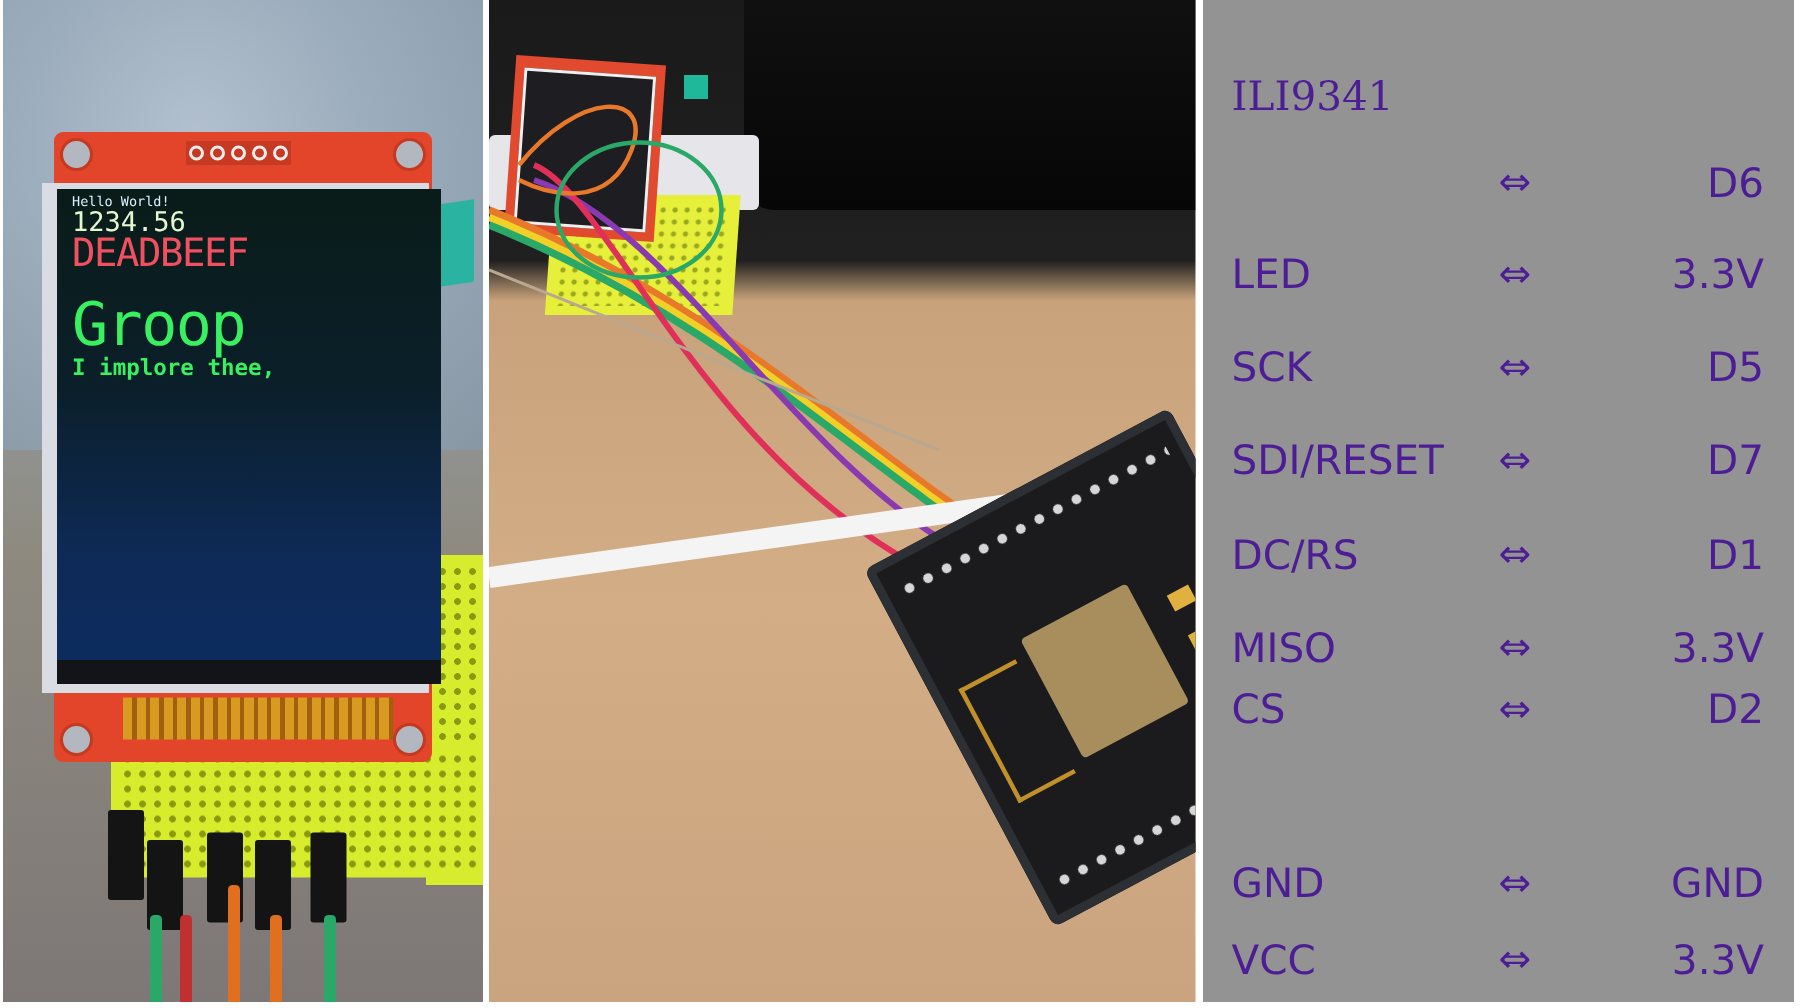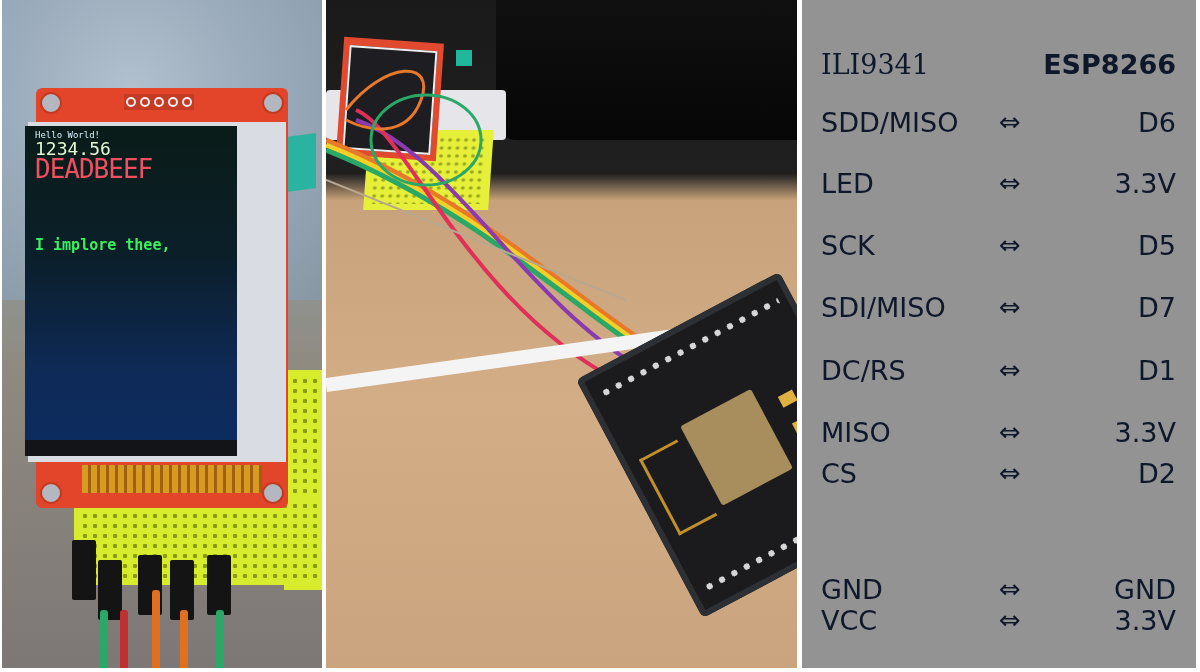--- a/index.html
+++ b/index.html
@@ -9,21 +9,21 @@
   #left{left:2px;width:320px;background:linear-gradient(180deg,#8b9aa8 0%,#95a5b3 20%,#8e8a80 55%,#7d7876 100%);}
   .foam{position:absolute;left:0;top:0;width:320px;height:300px;background:radial-gradient(ellipse at 40% 30%,#b8c6d4 0%,#9fb0c0 40%,#8698a8 100%);opacity:.85;}
   .bb-right{position:absolute;left:282px;top:370px;width:40px;height:220px;background:#d6ec2c;}
   .bb-right .holes,.bb-bottom .holes{position:absolute;inset:6px;background-image:radial-gradient(circle,#8a9a10 2px,transparent 2.5px);background-size:10px 10px;}
   .bb-bottom{position:absolute;left:72px;top:495px;width:250px;height:90px;background:#d6ec2c;}
   .pcb{position:absolute;left:34px;top:88px;width:252px;height:420px;background:#e2452a;border-radius:6px;}
   .pcb .mh{position:absolute;width:18px;height:18px;border-radius:50%;background:#b3b7c0;border:2px solid #c43a20;}
   .pcb .pins{position:absolute;left:88px;top:6px;width:70px;height:16px;background:#c63a24;display:flex;gap:4px;align-items:center;justify-content:center;}
   .pcb .pins span{width:10px;height:10px;border-radius:50%;border:2px solid #eee;box-sizing:border-box;}
   .bezel{position:absolute;left:26px;top:122px;width:258px;height:340px;background:#d9dde3;}
-  .lcd{position:absolute;left:23px;top:126px;width:212px;height:330px;background:linear-gradient(180deg,#0a1c18 0%,#0b1f2a 40%,#0e2a58 75%,#0c2c60 100%);overflow:hidden;text-align:right;}
+  .lcd{position:absolute;left:36px;top:126px;width:256px;height:330px;background:linear-gradient(180deg,#0a1c18 0%,#0b1f2a 40%,#0e2a58 75%,#0c2c60 100%);overflow:hidden;text-align:right;}
   .lcd .line{position:absolute;left:10px;font-family:"DejaVu Sans Mono",monospace;white-space:nowrap;}
   .lcd .hello{top:4px;font-size:9px;color:#d8f0ff;}
   .lcd .num{top:12px;font-size:18px;color:#e4f7d0;}
   .lcd .dead{top:28px;font-size:26px;color:#f05060;letter-spacing:-1px;}
   .lcd .groop{top:68px;font-size:40px;color:#38f060;letter-spacing:-1px;}
   .lcd .implore{top:110px;font-size:15px;color:#38f060;font-weight:bold;}
   .lcd .poem{top:128px;font-size:7.2px;line-height:8px;color:#38f060;white-space:pre;}
   .lcd .strip{position:absolute;left:0;right:0;bottom:0;height:16px;background:#121418;}
   .flex-cable{position:absolute;left:80px;top:465px;width:180px;height:28px;background:repeating-linear-gradient(90deg,#d89a20 0 6px,#a06010 6px 9px);}
   .tab{position:absolute;left:284px;top:135px;width:30px;height:55px;background:#2ab3a0;transform:skewY(-8deg);}
@@ -39,21 +39,21 @@
   .bb2{position:absolute;left:40px;top:130px;width:125px;height:80px;background:#e6ef3a;transform:skewX(-4deg);}
   .bb2 .holes{position:absolute;inset:6px;background-image:radial-gradient(circle,#9aa820 1.5px,transparent 2px);background-size:8px 8px;}
   .whitecable{position:absolute;left:0;top:378px;width:471px;height:14px;background:#f4f4f4;transform:rotate(-8deg);transform-origin:left center;}
   .mcu{position:absolute;left:300px;top:310px;width:230px;height:270px;background:#1b1b1d;transform:rotate(-28deg);border-radius:6px;box-shadow:inset 0 0 0 6px #2c2f33;}
   .mcu .shield{position:absolute;left:70px;top:90px;width:80px;height:90px;background:#a78e5c;border-radius:3px;}
   .mcu .antenna{position:absolute;left:18px;top:100px;width:40px;height:80px;border:3px solid #c0902a;border-right:none;}
   .mcu .pinrow{position:absolute;left:14px;right:14px;height:10px;background-image:radial-gradient(circle,#d6d6d6 3px,transparent 3.5px);background-size:14px 10px;}
   .mcu .cap{position:absolute;width:16px;height:12px;background:#e0b040;}
   
   #right{left:802px;width:394px;background:#939393;}
-  .row{position:absolute;left:19px;right:20px;height:40px;display:flex;align-items:center;font-family:"DejaVu Sans",sans-serif;font-size:27px;color:#0f172a;}
+  .row{position:absolute;left:19px;right:20px;height:40px;display:flex;align-items:center;font-family:"DejaVu Sans",sans-serif;font-size:27px;color:#4c1d95;}
   .row .l{position:absolute;left:0;}
   .row .a{position:absolute;left:178px;font-size:26px;}
   .row .r{position:absolute;right:0;}
   .row.head .l{font-family:"DejaVu Serif",serif;letter-spacing:0;}
   .row.head .r{font-weight:bold;}
 </style>
 </head>
 <body>
 
 <div id="left" class="panel">
@@ -76,20 +76,21 @@
         <span></span>
         <span></span>
         <span></span>
       </div>
   </div>
   <div class="bezel"></div>
   <div class="lcd">
     <div class="line hello">Hello World!</div>
     <div class="line num">1234.56</div>
     <div class="line dead">DEADBEEF</div>
+    <div class="line groop">Groop</div>
     <div class="line implore">I implore thee,</div>
     <div class="strip"></div>
   </div>
   <div class="flex-cable"></div>
   <div class="conn" style="left:70px;top:540px"></div>
   <div class="conn" style="left:96px;top:560px"></div>
   <div class="conn" style="left:136px;top:555px"></div>
   <div class="conn" style="left:168px;top:560px"></div>
   <div class="conn" style="left:205px;top:555px"></div>
   <div class="wire" style="left:98px;top:610px;height:60px;background:#2aa868"></div>
@@ -126,39 +127,37 @@
     <div class="antenna"></div>
     <div class="shield"></div>
     <div class="cap" style="left:170px;top:110px"></div>
     <div class="cap" style="left:170px;top:140px"></div>
   </div>
 </div>
 
 <div id="right" class="panel">
   <div class="row head" style="top:44px">
     <span class="l">ILI9341</span>
-    <span class="r">ESP8266</span>
   </div>
   <div class="row" style="top:102px">
-    <span class="l">SDD/MISO</span>
     <span class="a">⇔</span>
     <span class="r">D6</span>
   </div>
   <div class="row" style="top:163px">
     <span class="l">LED</span>
     <span class="a">⇔</span>
     <span class="r">3.3V</span>
   </div>
   <div class="row" style="top:225px">
     <span class="l">SCK</span>
     <span class="a">⇔</span>
     <span class="r">D5</span>
   </div>
   <div class="row" style="top:287px">
-    <span class="l">SDI/MISO</span>
+    <span class="l">SDI/RESET</span>
     <span class="a">⇔</span>
     <span class="r">D7</span>
   </div>
   <div class="row" style="top:350px">
     <span class="l">DC/RS</span>
     <span class="a">⇔</span>
     <span class="r">D1</span>
   </div>
   <div class="row" style="top:412px">
     <span class="l">MISO</span>
@@ -168,18 +167,18 @@
   <div class="row" style="top:453px">
     <span class="l">CS</span>
     <span class="a">⇔</span>
     <span class="r">D2</span>
   </div>
   <div class="row" style="top:569px">
     <span class="l">GND</span>
     <span class="a">⇔</span>
     <span class="r">GND</span>
   </div>
-  <div class="row" style="top:600px">
+  <div class="row" style="top:620px">
     <span class="l">VCC</span>
     <span class="a">⇔</span>
     <span class="r">3.3V</span>
   </div>
 </div>
 
 </body></html>

